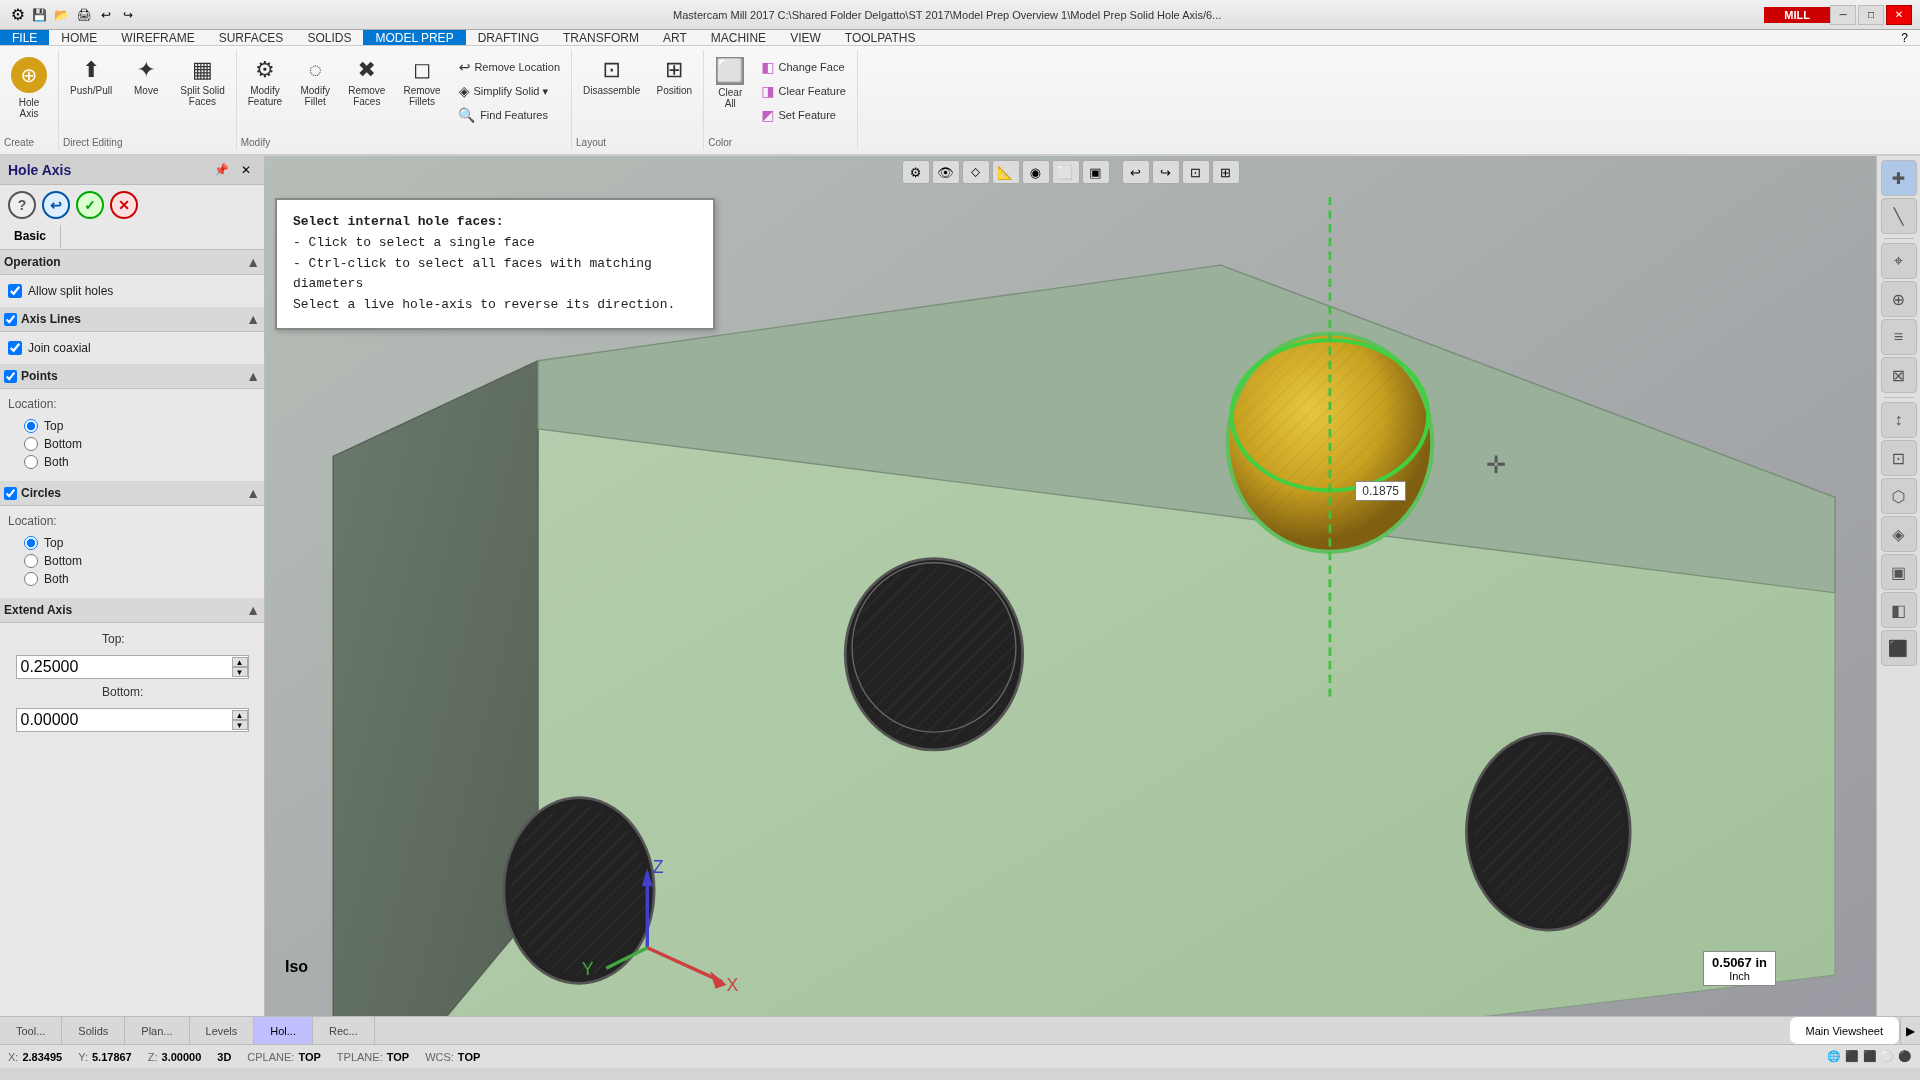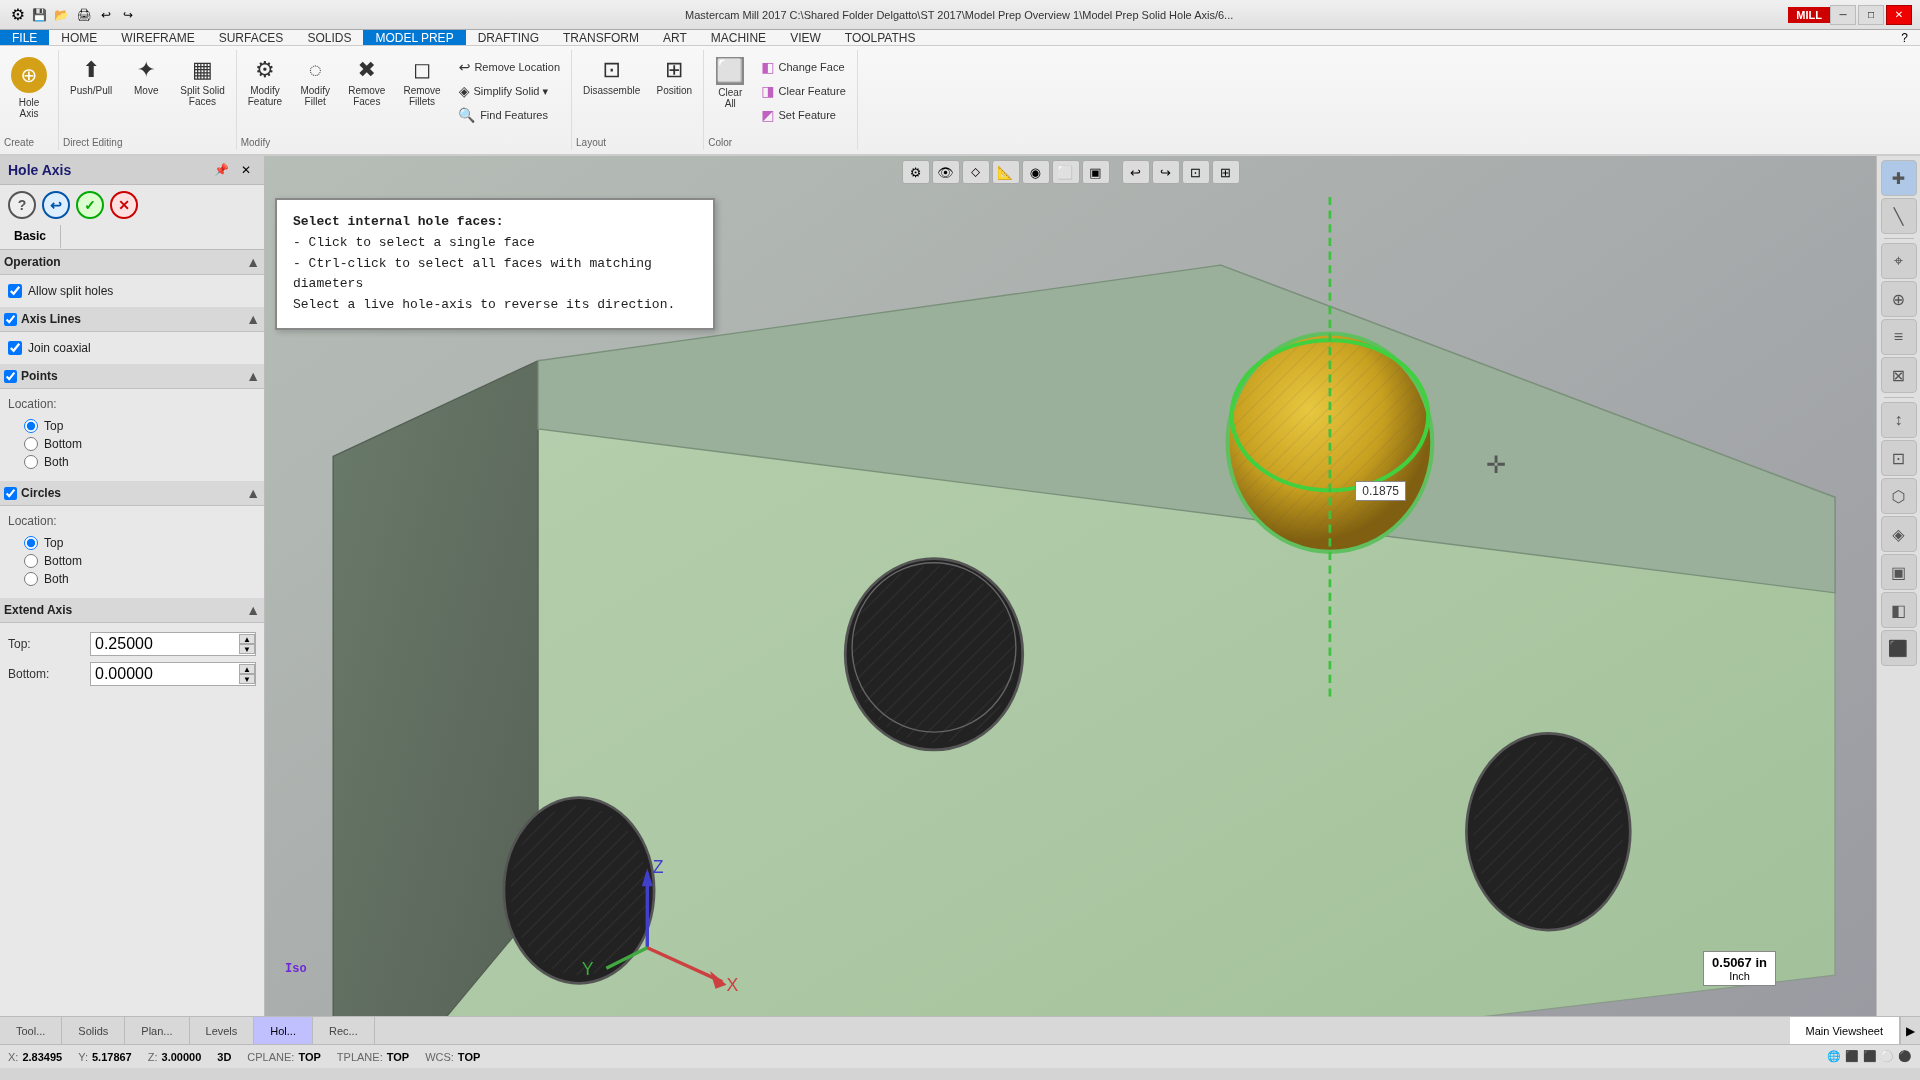--- a/index.html
+++ b/index.html
@@ -11,21 +11,21 @@
       background: linear-gradient(to bottom, #f0f0f0, #e0e0e0);
       display: flex;
       align-items: center;
       padding: 0 8px;
       border-bottom: 1px solid #aaa;
       position: relative;
     }
     #titlebar .title { flex: 1; text-align: center; font-size: 11px; color: #333; }
     #titlebar .window-controls { display: flex; gap: 2px; }
     #titlebar .window-controls button { width: 26px; height: 20px; background: #ddd; border: 1px solid #bbb; font-size: 10px; cursor: pointer; }
-    .mill-badge { background: #cc0000; color: white; font-size: 11px; font-weight: bold; padding: 2px 8px; margin-left: 8px; }
+    .mill-badge { background: #cc0000; color: white; font-size: 11px; font-weight: bold; padding: 2px 20px; margin-left: 8px; }
 
     
     #menubar {
       height: 16px;
       background: #f5f5f5;
       display: flex;
       align-items: center;
       border-bottom: 1px solid #ccc;
     }
     .menu-item {
@@ -193,22 +193,23 @@
       gap: 6px;
       padding: 2px 0;
     }
     .radio-row input[type=radio] { width: 14px; height: 14px; }
     .radio-row label { font-size: 12px; color: #222; }
     .location-label { font-size: 12px; color: #555; padding: 2px 0; }
 
     .input-row {
       display: flex;
       align-items: center;
-      gap: 22px;
+      gap: 9px;
       padding: 3px 0;
+      flex-direction: column;
     }
     .input-row label { font-size: 12px; color: #333; width: 60px; }
     .input-field {
       flex: 1;
       display: flex;
       align-items: center;
       background: white;
       border: 1px solid #aaa;
     }
     .input-field input {
@@ -294,24 +295,23 @@
       color: #333;
       top: 340px;
       right: 510px;
     }
 
     
     .view-label {
       position: absolute;
       bottom: 40px;
       left: 20px;
-      font-size: 12px;
-      color: #6d28d9;
+      font-size: 16px;
+      color: #000000;
       font-weight: bold;
-      font-family: Liberation Mono, monospace;
     }
 
     
     .scale-bar {
       position: absolute;
       bottom: 30px;
       right: 100px;
       background: white;
       border: 1px solid #888;
       padding: 3px 8px;
@@ -379,20 +379,21 @@
     }
     .bottom-tab.active { background: #c0c0ff; color: #000; }
     .viewsheet-tab {
       padding: 0 16px;
       background: #d0d0d0;
       border-right: 1px solid #bbb;
       display: flex;
       align-items: center;
       font-size: 11px;
       cursor: pointer;
+      border-radius: 7px;
     }
     .viewsheet-tab.active { background: white; }
 
     
     .scene-svg {
       position: absolute;
       top: 0; left: 0;
       width: 100%;
       height: 100%;
     }

